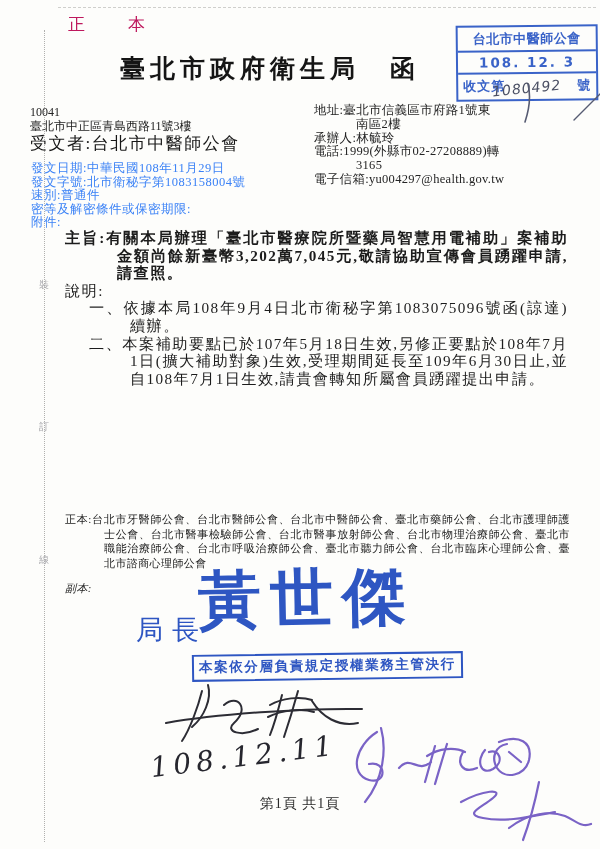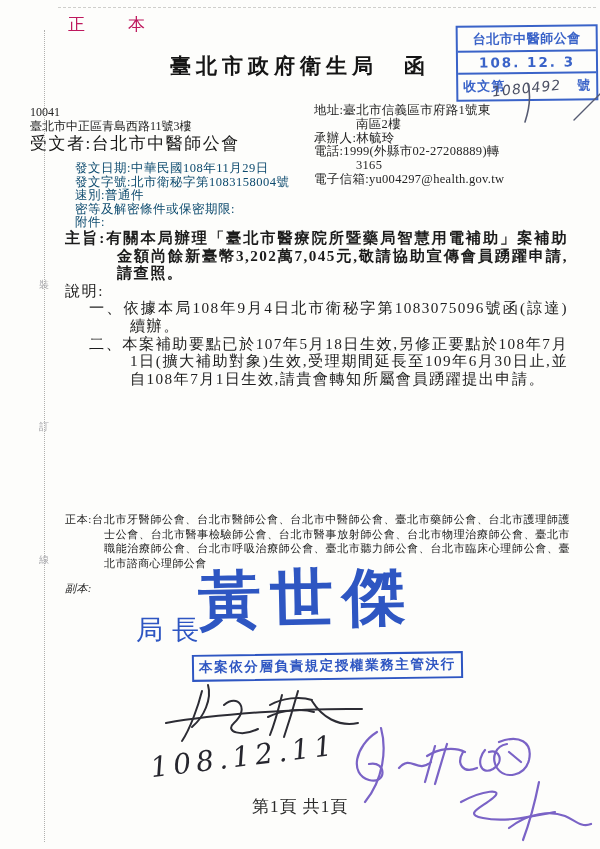--- a/index.html
+++ b/index.html
@@ -29,27 +29,27 @@
   .stamp-date{font-size:13.5px;padding:2px 0;border-bottom:2px solid #3a63c8;letter-spacing:2px;font-family:"DejaVu Sans",sans-serif;}
   .stamp-row3{display:flex;justify-content:space-between;padding:3px 5px 4px;font-size:13px;letter-spacing:1px;}
   .stamp-number{
     position:absolute;left:492px;top:80px;color:#4a4f63;font-size:14px;
     font-style:italic;transform:rotate(-6deg);letter-spacing:1px;
     font-family:"DejaVu Sans",sans-serif;font-weight:normal;
   }
   .pen-marks{position:absolute;left:516px;top:84px;}
 
   .doc-title{
-    position:absolute;left:120px;top:52px;width:360px;text-align:center;
-    font-size:21px;letter-spacing:5px;font-weight:600;color:#151515;
+    position:absolute;left:120px;top:52px;width:360px;
+    font-size:25px;letter-spacing:5px;font-weight:600;color:#151515;
   }
 
   .recipient{position:absolute;left:30px;top:106px;font-size:12px;line-height:13.5px;color:#222;}
   .recipient .to{font-size:17px;margin-top:4px;letter-spacing:1.5px;color:#161616;}
-  .meta-left{position:absolute;left:31px;top:162px;font-size:12.5px;line-height:13.6px;letter-spacing:0.5px;color:#0c4a6e;margin-left:44px;}
+  .meta-left{position:absolute;left:31px;top:162px;font-size:12.5px;line-height:13.6px;letter-spacing:0.5px;color:#3b82f6;}
   .contact{position:absolute;left:314px;top:104px;font-size:12.5px;line-height:13.8px;letter-spacing:0.3px;color:#242424;width:260px;}
   .contact .indent{padding-left:42px;}
 
   .body-block{
     position:absolute;left:65px;top:229px;width:503px;
     font-size:15.2px;line-height:17.6px;letter-spacing:1.4px;
     text-align:justify;word-break:break-all;color:#1c1c1c;
   }
   .hang-subject{padding-left:52px;text-indent:-52px;font-weight:bold;}
   .items{padding-left:24px;}
@@ -73,21 +73,21 @@
     font-size:13.5px;padding:2px 5px 3px;letter-spacing:1.6px;font-weight:600;
     transform:rotate(-0.8deg);white-space:nowrap;
   }
   .sig-black{position:absolute;left:162px;top:681px;}
   .sig-date{
     position:absolute;left:150px;top:740px;font-size:28px;font-style:italic;color:#26262e;
     transform:rotate(-7deg);letter-spacing:5px;font-family:"DejaVu Serif",serif;white-space:nowrap;
   }
   .sig-purple{position:absolute;left:343px;top:722px;}
 
-  .footer{position:absolute;left:220px;top:795px;width:160px;text-align:center;font-size:17px;letter-spacing:1px;color:#2a2a2a;}
+  .footer{position:absolute;left:220px;top:795px;width:160px;text-align:center;font-size:14px;letter-spacing:1px;color:#2a2a2a;}
 </style>
 </head>
 <body>
 
 <div class="page">
 
   <div class="top-dotline"></div>
   <div class="bind-line"></div>
   <div class="bind-char c0">裝</div>
   <div class="bind-char c1">訂</div>

